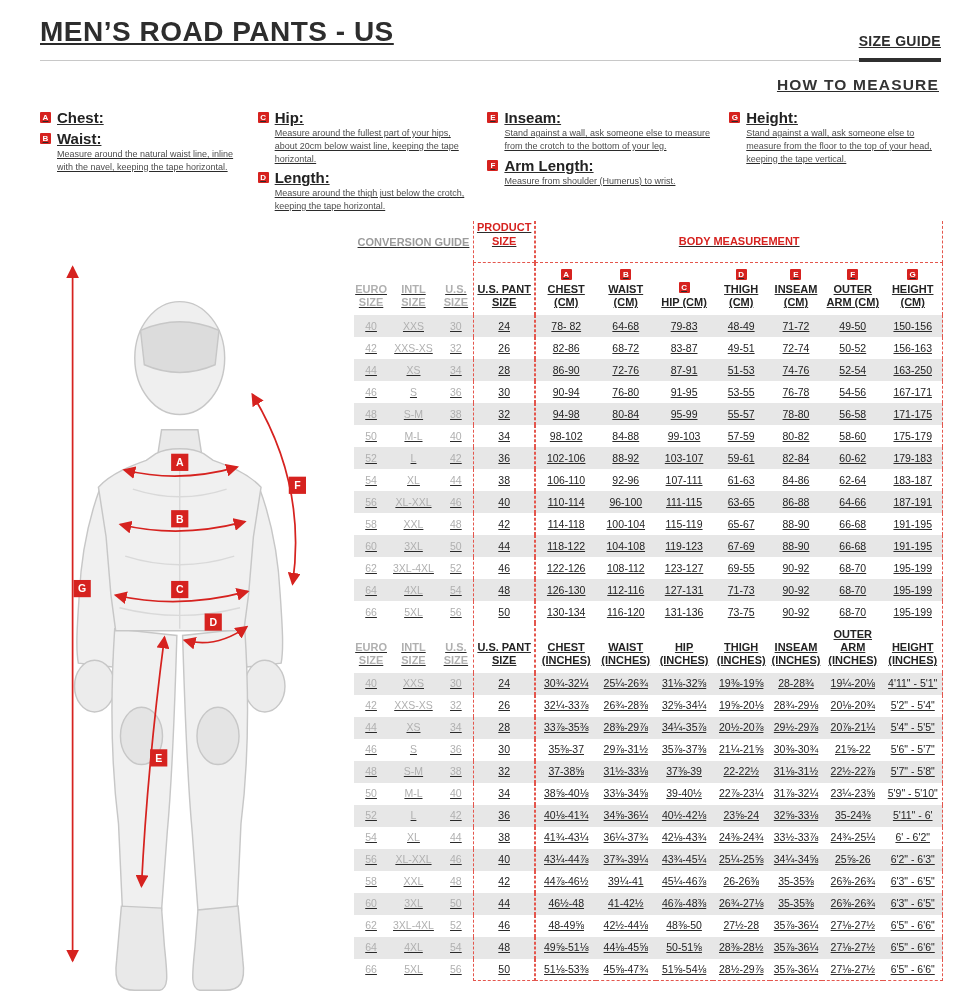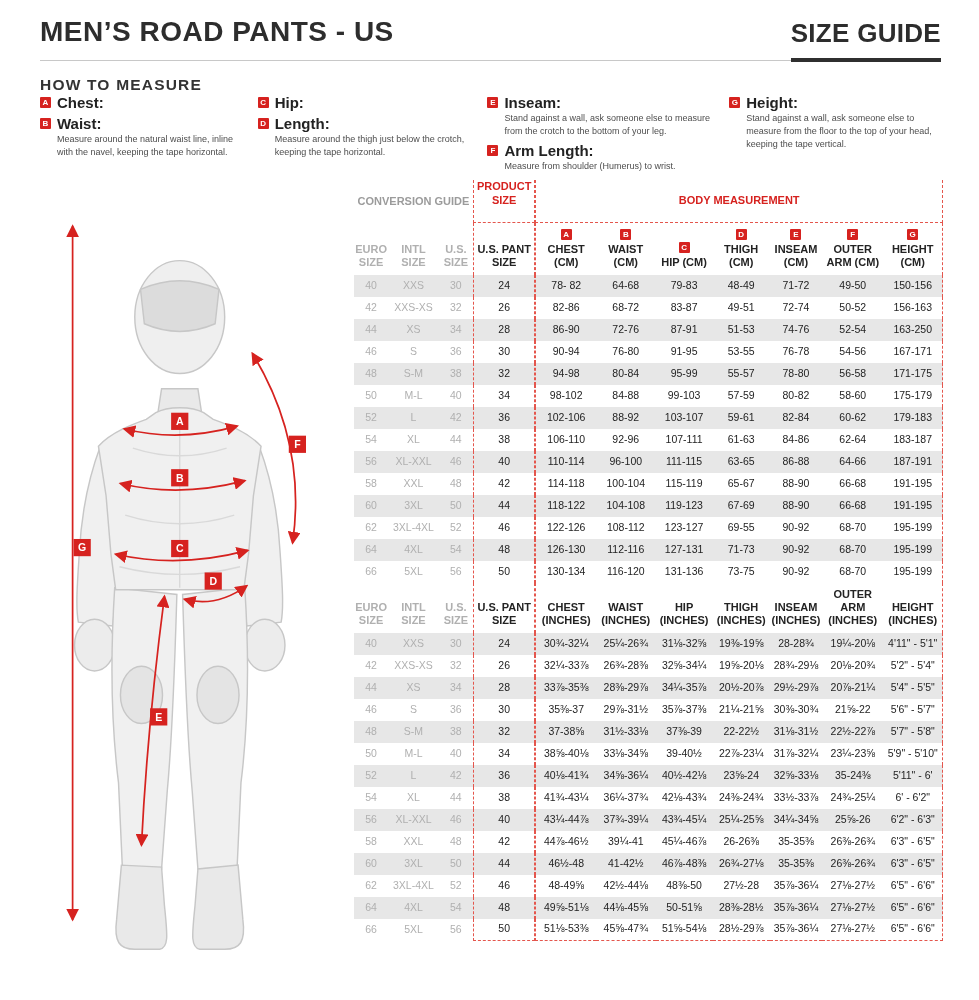--- a/index.html
+++ b/index.html
@@ -1,28 +1,28 @@
 <!DOCTYPE html>
 <html><head>
 <meta charset="utf-8">
 <style>
   * { margin:0; padding:0; box-sizing:border-box; }
   html,body { background:#fff; }
   body { font-family:"Liberation Sans", sans-serif; color:#2b2b2b; }
-  .page { position:relative; width:979px; height:1000px; background:#fff; overflow:hidden; }
+  .page { position:relative; width:979px; height:1000px; background:#fff; overflow:hidden;text-decoration:underline; }
 
   
   .hdr { display:flex; justify-content:space-between; align-items:flex-end;
          margin:16px 38px 0 40px; border-bottom:1px solid #c8c8c8; }
   .hdr h1 { font-size:28px; font-weight:700; letter-spacing:.5px; color:#2d2d2d; padding-bottom:12px; }
-  .sg-label { font-size:26px; font-weight:700; color:#2d2d2d; padding-bottom:9px;
+  .sg-label { font-size:14px; font-weight:700; color:#2d2d2d; padding-bottom:9px;
               border-bottom:4px solid #2f2f2f; margin-bottom:-2px; letter-spacing:.3px; }
 
   
-  .htm { margin:15px 40px 0 40px; font-size:15.5px; font-weight:700; letter-spacing:1.2px; color:#333; }
+  .htm { margin:15px 40px 15px 40px; font-size:15.5px; font-weight:700; letter-spacing:1.2px; color:#333;text-align:right; }
   .instr { display:grid; grid-template-columns:1fr 1.06fr 1.12fr 1.06fr; column-gap:16px; margin:0 36px 0 40px; }
   .instr-item { margin-bottom:4px; }
   .instr-head { display:flex; align-items:center; }
   .badge { display:inline-flex; align-items:center; justify-content:center; width:11px; height:11px;
            background:#d6221f; color:#fff; font-size:8px; font-weight:700; border-radius:1px; flex:0 0 11px; }
   .instr-label { font-size:15px; font-weight:700; color:#222; margin-left:6px; }
   .instr-text { font-size:9px; color:#4d4d4d; line-height:1.42; margin:1px 0 4px 17px; }
 
   
   .main { display:flex; margin:4px 36px 0 20px; }
@@ -82,20 +82,21 @@
          </div>
          <div class="instr-text">Measure around the natural waist line, inline with the navel, keeping the tape horizontal.</div>
        </div>
       </div>
       <div>
         <div class="instr-item">
          <div class="instr-head">
            <span class="badge">C</span>
            <span class="instr-label">Hip:</span>
          </div>
+         <div class="instr-text">Measure around the fullest part of your hips, about 20cm below waist line, keeping the tape horizontal.</div>
        </div>
         <div class="instr-item">
          <div class="instr-head">
            <span class="badge">D</span>
            <span class="instr-label">Length:</span>
          </div>
          <div class="instr-text">Measure around the thigh just below the crotch, keeping the tape horizontal.</div>
        </div>
       </div>
       <div>

